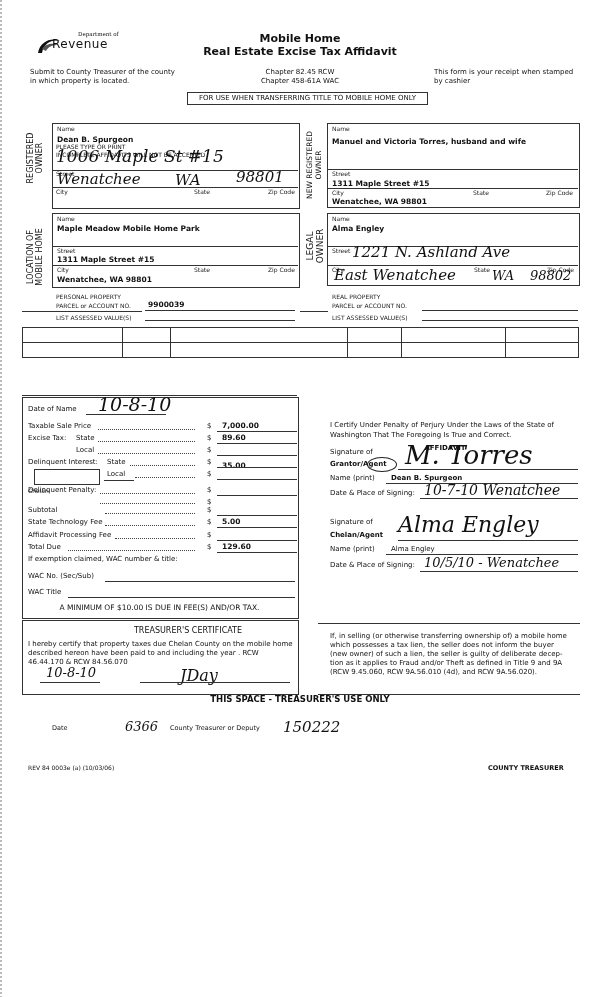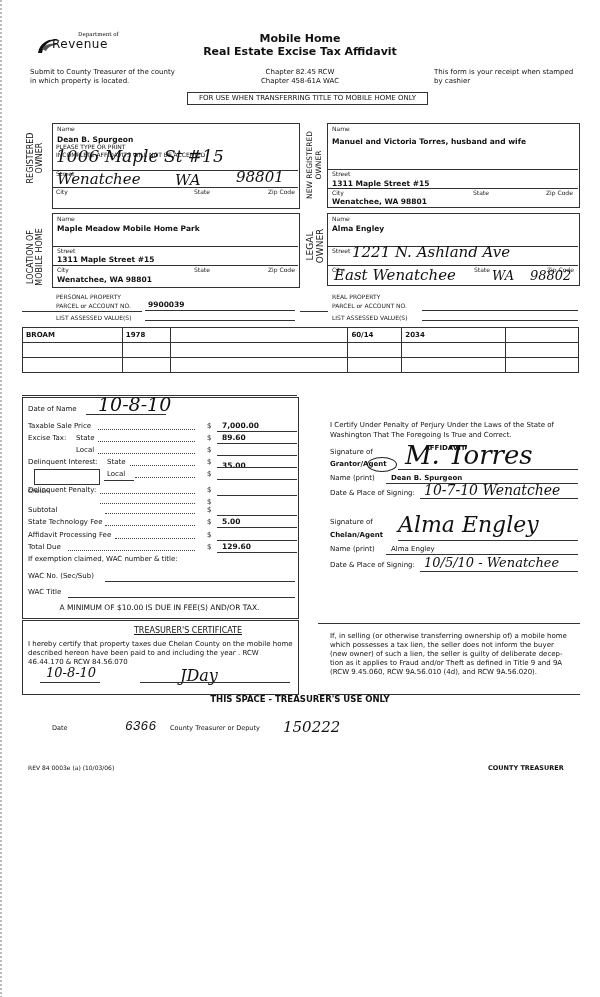--- a/index.html
+++ b/index.html
@@ -128,28 +128,20 @@
   <colgroup>
       <col style="width:100px">
       <col style="width:48px">
       <col style="width:178px">
       <col style="width:54px">
       <col style="width:104px">
       <col style="width:73px">
     </colgroup>
   <tbody>
   <tr>
-    <td>BROAM</td>
-    <td>1978</td>
-    <td></td>
-    <td>60/14</td>
-    <td>2034</td>
-    <td></td>
-  </tr>
-  <tr>
     <td></td>
     <td></td>
     <td></td>
     <td></td>
     <td></td>
     <td></td>
   </tr>
   <tr>
     <td></td>
     <td></td>
@@ -257,38 +249,38 @@
 <div class="abs hand" style="left:398px;top:512px;font-size:22px;">Alma Engley</div>
 <div class="hline" style="left:398px;top:540px;width:180px;"></div>
 <div class="abs small" style="left:330px;top:545px;">Name (print)</div>
 <div class="abs small" style="left:391px;top:545px;">Alma Engley</div>
 <div class="hline" style="left:386px;top:554px;width:192px;"></div>
 <div class="abs small" style="left:330px;top:561px;">Date &amp; Place of Signing:</div>
 <div class="abs hand" style="left:424px;top:555px;font-size:13px;">10/5/10 - Wenatchee</div>
 <div class="hline" style="left:420px;top:571px;width:158px;"></div>
 
 <div class="box" style="left:22px;top:620px;width:275px;height:73px;"></div>
-<div class="abs small" style="left:22px;top:626px;width:332px;text-align:center;font-size:8px;text-decoration:underline;">TREASURER'S CERTIFICATE</div>
+<div class="abs small" style="left:22px;top:626px;width:332px;text-align:center;font-size:8px;">TREASURER'S CERTIFICATE</div>
 <div class="abs small" style="left:28px;top:640px;">I hereby certify that property taxes due Chelan County on the mobile home</div>
 <div class="abs small" style="left:28px;top:649px;">described hereon have been paid to and including the year .  RCW</div>
 <div class="abs small" style="left:28px;top:658px;">46.44.170 &amp; RCW 84.56.070</div>
 <div class="abs hand" style="left:46px;top:665px;font-size:13px;">10-8-10</div>
 <div class="hline" style="left:40px;top:682px;width:60px;"></div>
 <div class="abs tiny" style="left:52px;top:684px;font-size:6.5px;">Date</div>
 <div class="abs hand" style="left:180px;top:666px;font-size:16px;">JDay</div>
 <div class="hline" style="left:140px;top:682px;width:150px;"></div>
 <div class="abs tiny" style="left:170px;top:684px;font-size:6.5px;">County Treasurer or Deputy</div>
 
 <div class="hline" style="left:318px;top:623px;width:262px;"></div>
 <div class="abs small" style="left:330px;top:632px;">If, in selling (or otherwise transferring ownership of) a mobile home</div>
 <div class="abs small" style="left:330px;top:641px;">which possesses a tax lien, the seller does not inform the buyer</div>
 <div class="abs small" style="left:330px;top:650px;">(new owner) of such  a lien, the  seller is  guilty of deliberate decep-</div>
 <div class="abs small" style="left:330px;top:659px;">tion as it  applies to Fraud  and/or Theft as defined in Title 9 and 9A</div>
 <div class="abs small" style="left:330px;top:668px;">(RCW 9.45.060, RCW 9A.56.010 (4d), and RCW 9A.56.020).</div>
 <div class="hline" style="left:318px;top:694px;width:262px;"></div>
 
 <div class="abs bold" style="left:150px;top:694px;width:300px;text-align:center;font-size:8.5px;">THIS SPACE - TREASURER'S USE ONLY</div>
 <div class="abs tiny" style="left:28px;top:724px;">REV 84 0003e (a) (10/03/06)</div>
-<div class="abs hand" style="left:125px;top:719px;font-size:13px;font-family:Liberation Mono, monospace;">6366</div>
+<div class="abs hand" style="left:125px;top:719px;font-size:13px;">6366</div>
 <div class="abs hand" style="left:283px;top:718px;font-size:15px;">150222</div>
 <div class="abs bold tiny" style="left:488px;top:724px;font-size:6.5px;">COUNTY TREASURER</div>
 
 <div class="abs" style="left:0;top:0;width:2px;height:997px;background:repeating-linear-gradient(#bbb 0 2px,#fff 2px 4px);"></div>
 
 </body></html>

